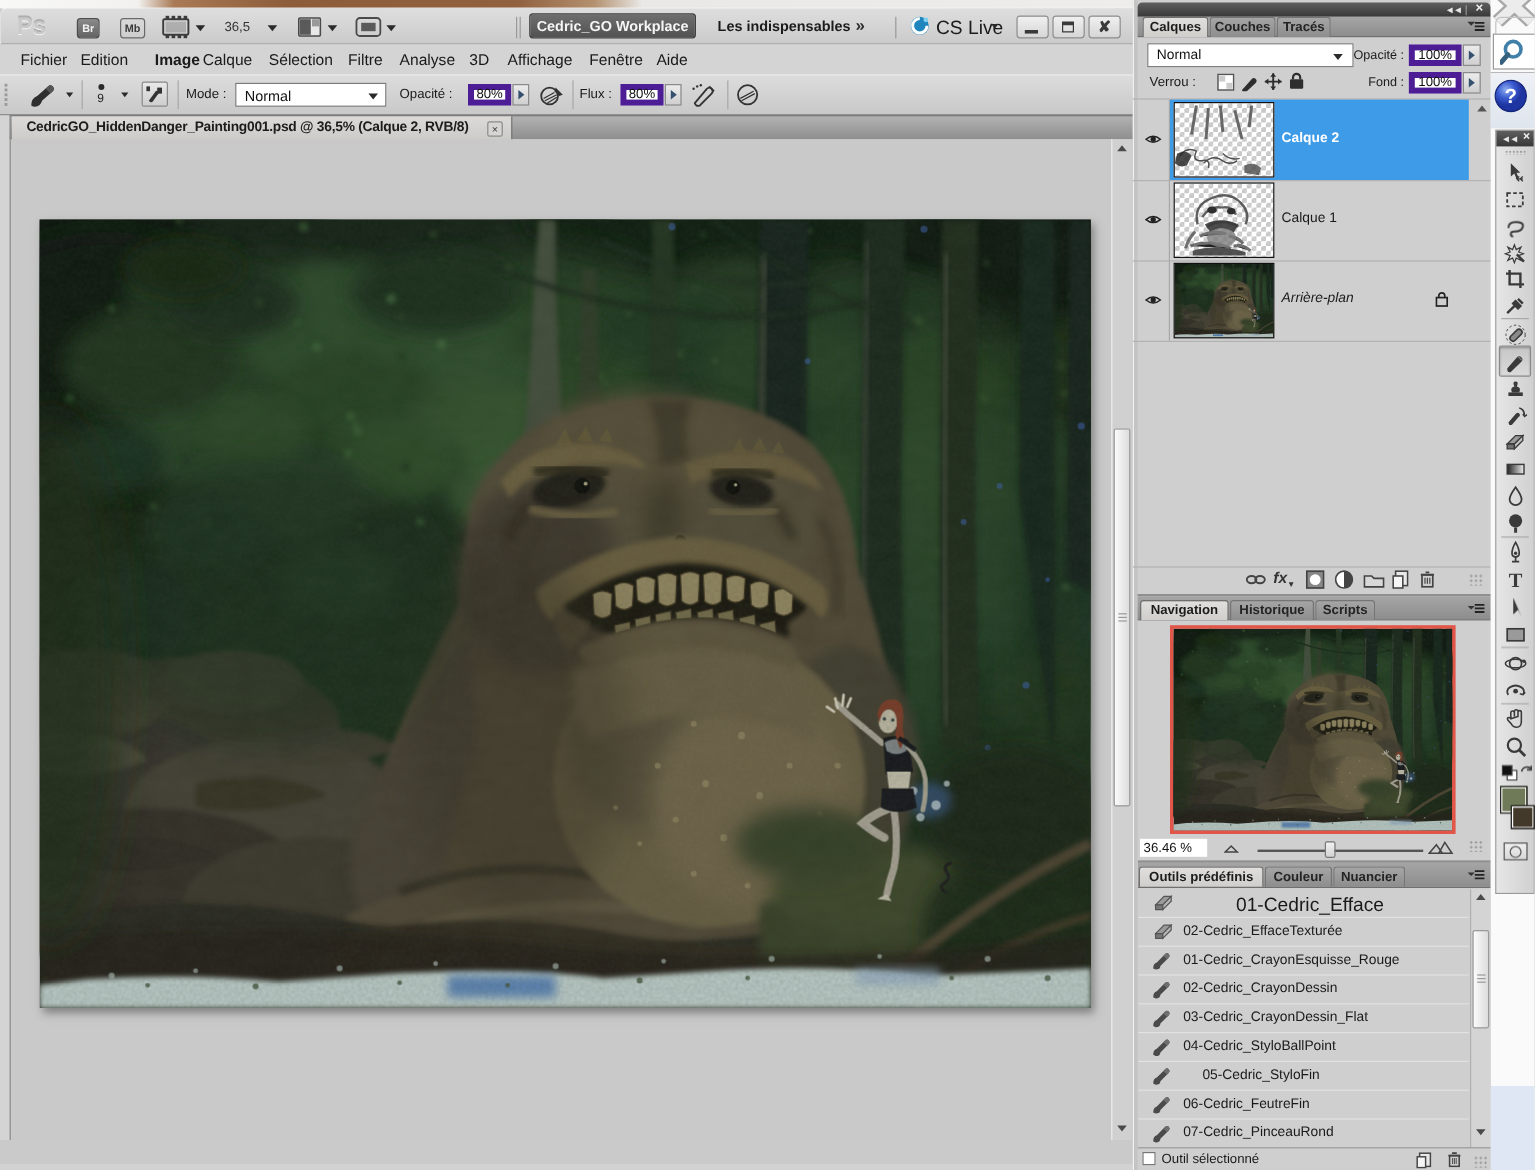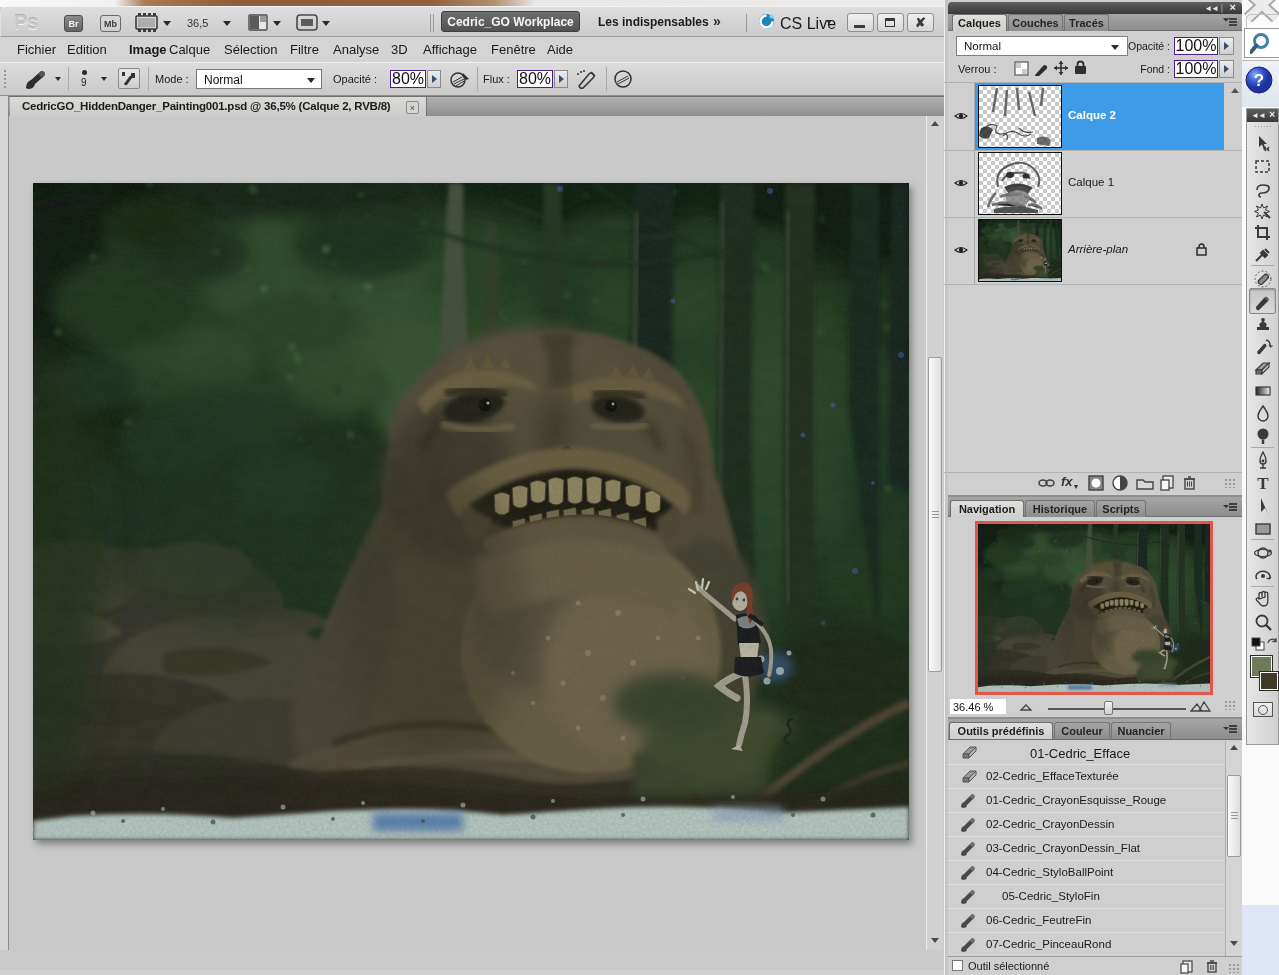--- a/index.html
+++ b/index.html
@@ -1,21 +1,21 @@
 <!DOCTYPE html>
 <html><head><meta charset="utf-8"><style>
   html,body{margin:0;padding:0;}
   #root{position:relative;width:1279px;height:975px;background:#cacaca;
     font-family:"Liberation Sans",sans-serif;overflow:hidden;}
   .abs{position:absolute;}
   .tri-d{width:0;height:0;border-left:4px solid transparent;border-right:4px solid transparent;border-top:5px solid #2a2a2a;}
   .tri-d.sm{border-left-width:3px;border-right-width:3px;border-top-width:4px;}
   .spin{background:linear-gradient(#ececec,#cfcfcf);border:1px solid #8b8b8b;display:flex;align-items:center;justify-content:center;box-sizing:border-box;}
   .spin i{width:0;height:0;border-top:4px solid transparent;border-bottom:4px solid transparent;border-left:5px solid #35506e;}
-  .whitebox{background:#fff;border:1px solid #4c1d95;font-size:16px;color:#111;display:flex;align-items:center;box-sizing:border-box;}
+  .whitebox{background:#fff;border:5px solid #4c1d95;font-size:11px;color:#111;display:flex;align-items:center;box-sizing:border-box;}
   .lbl{font-size:11px;color:#1a1a1a;display:flex;align-items:center;white-space:nowrap;}
   .ptab{position:absolute;height:17px;font-size:11px;font-weight:bold;color:#1c1c1c;
      display:flex;align-items:center;justify-content:center;box-sizing:border-box;}
   .ptab.on{background:linear-gradient(#e0dfdd,#cfcecb);border:1px solid #6f6f6f;border-bottom:none;border-radius:3px 3px 0 0;z-index:3;}
   .ptab.off{background:linear-gradient(#a5a5a5,#8d8d8d);border:1px solid #757575;border-bottom:none;color:#242424;border-radius:3px 3px 0 0;}
   .menuitem{position:absolute;top:0;height:100%;display:flex;align-items:center;font-size:13px;color:#1a1a1a;}
   .vsep{position:absolute;width:1px;background:#a8a8a8;}
   .panelhead{background:linear-gradient(#5f5f5f,#383838);}
   .rowline{position:absolute;left:0;width:100%;height:1px;background:#b2b2b2;}
 </style></head><body>
@@ -769,21 +769,21 @@
           <path d="M7,8 h8"></path>
         </g>
         <path d="M1,3 l3,3 3,-3 Z" fill="#333"></path>
       </svg>
 <div class="abs" style="left:4px;top:741px;width:276px;height:24px;border-bottom:1px solid #e2e2e2;box-sizing:border-box;"></div>
 <svg class="abs" style="left:16px;top:744px;" width="18" height="18" viewBox="0 0 18 18">
         <path d="M3,10 L10,3 h6 l-7,7 Z" fill="#9a9a9a" stroke="#555" stroke-width="1"></path>
         <path d="M3,10 h6 v4 h-6 Z" fill="#777" stroke="#555" stroke-width="1"></path>
         <path d="M9,10 l7,-7 v4 l-7,7 Z" fill="#b5b5b5" stroke="#555" stroke-width="1"></path>
       </svg>
-<span class="abs" style="left:42px;top:746px;font-size:13px;color:#1a1a1a;padding-left:44px;">01-Cedric_Efface</span>
+<span class="abs" style="left:42px;top:746px;font-size:16px;color:#1a1a1a;padding-left:44px;">01-Cedric_Efface</span>
 <div class="abs" style="left:4px;top:765px;width:276px;height:24px;border-bottom:1px solid #e2e2e2;box-sizing:border-box;"></div>
 <svg class="abs" style="left:16px;top:768px;" width="18" height="18" viewBox="0 0 18 18">
         <path d="M3,10 L10,3 h6 l-7,7 Z" fill="#9a9a9a" stroke="#555" stroke-width="1"></path>
         <path d="M3,10 h6 v4 h-6 Z" fill="#777" stroke="#555" stroke-width="1"></path>
         <path d="M9,10 l7,-7 v4 l-7,7 Z" fill="#b5b5b5" stroke="#555" stroke-width="1"></path>
       </svg>
 <span class="abs" style="left:42px;top:770px;font-size:11.5px;color:#1a1a1a;">02-Cedric_EffaceTexturée</span>
 <div class="abs" style="left:4px;top:789px;width:276px;height:24px;border-bottom:1px solid #e2e2e2;box-sizing:border-box;"></div>
 <svg class="abs" style="left:16px;top:792px;" width="18" height="18" viewBox="0 0 18 18">
         <path d="M1,15 Q1,11 4,10 L11,3 q1.5,-1.5 3,0 q1.5,1.5 0,3 L7,13 Q7,16 3,16 Z" fill="#4a4a4a"></path>

